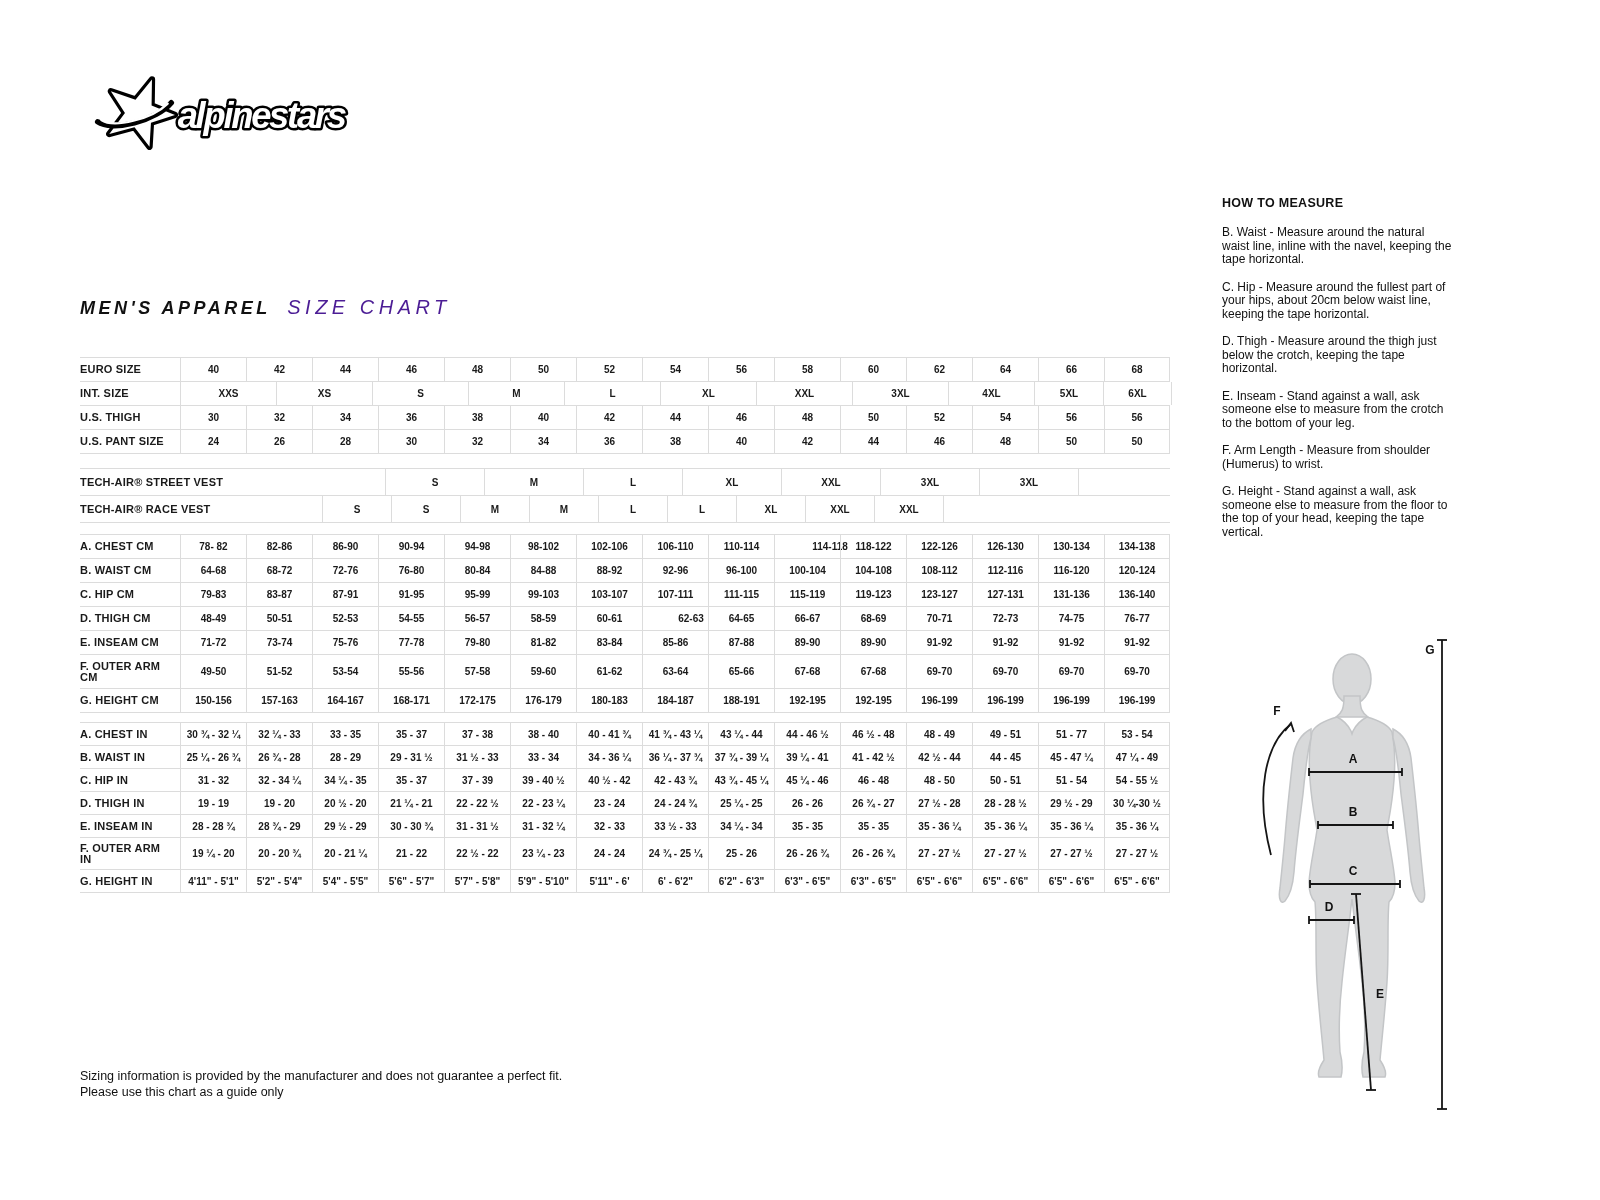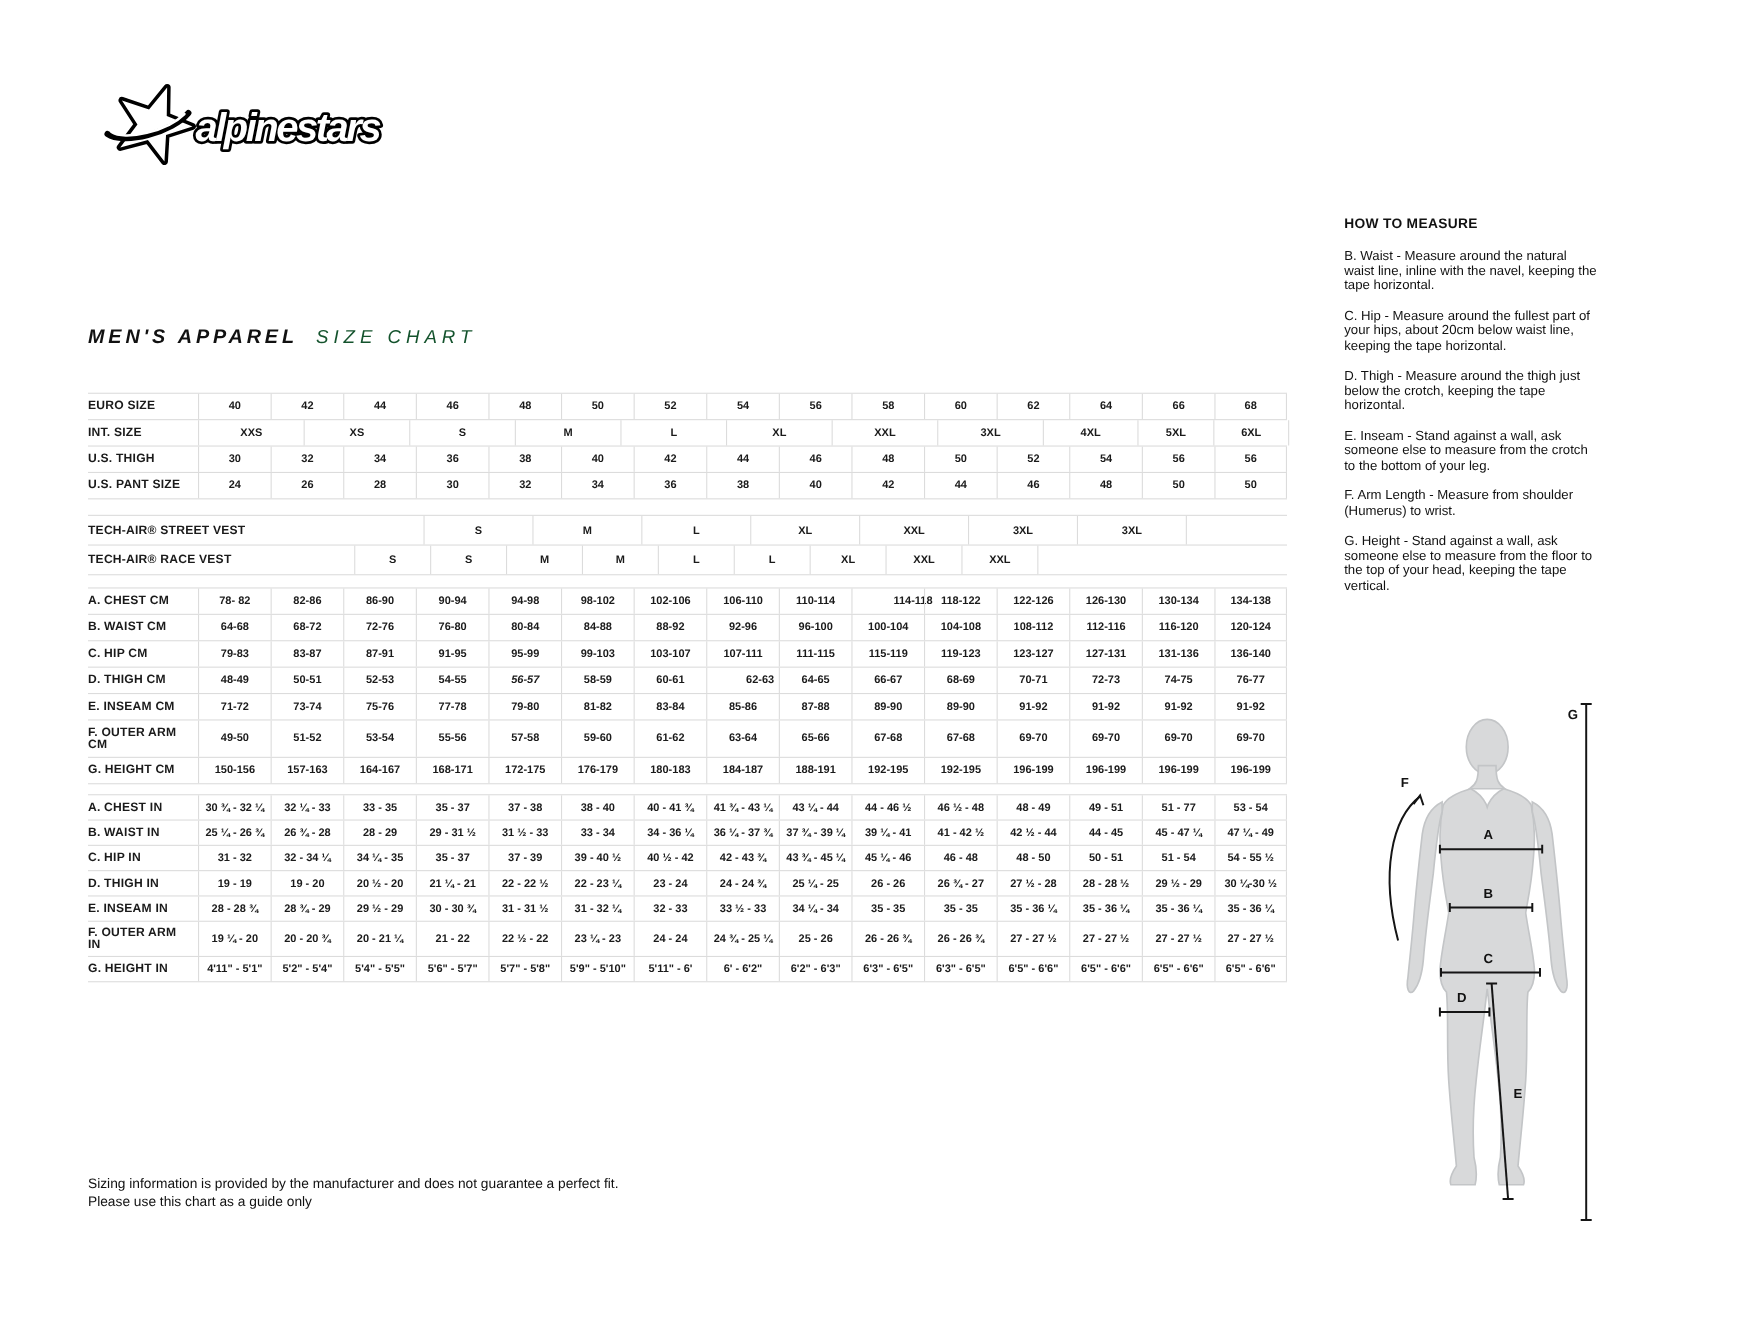--- a/index.html
+++ b/index.html
@@ -5,21 +5,21 @@
   html,body{margin:0;padding:0;background:#fff;}
   #page{position:relative;width:1600px;height:1200px;background:#fff;overflow:hidden;
         font-family:"Liberation Sans","DejaVu Sans",sans-serif;color:#1a1a1a;}
 
   
   #logo{position:absolute;left:82px;top:70px;width:275px;height:80px;}
 
   
   #title{position:absolute;left:80px;top:296px;white-space:nowrap;}
   #title .t1{font-style:italic;font-weight:bold;font-size:18px;letter-spacing:3.5px;color:#111;}
-  #title .t2{font-style:italic;font-weight:normal;font-size:17px;letter-spacing:4.5px;color:#14532d;margin-left:12px;}
+  #title .t2{font-style:italic;font-weight:normal;font-size:20px;letter-spacing:4.5px;color:#4c1d95;margin-left:12px;}
 
   
   #size-grid{position:absolute;left:80px;top:357px;width:1090px;}
   .tsection{border-top:1px solid #dcdcdc;}
   .sec-vest{margin-top:14px;}
   .sec-cm{margin-top:11px;}
   .sec-in{margin-top:9px;}
   .trow{display:flex;align-items:center;border-bottom:1px solid #dcdcdc;height:24px;box-sizing:border-box;}
   .sec-vest .trow{height:27px;}
   .sec-cm .trow{height:24px;}
@@ -217,21 +217,21 @@
           <div class="tcell" style="width: 66px; flex: 0 0 66px;">127-131</div>
           <div class="tcell" style="width: 66px; flex: 0 0 66px;">131-136</div>
           <div class="tcell" style="width: 66px; flex: 0 0 66px;">136-140</div>
         </div>
         <div class="trow">
           <div class="rlabel">D. THIGH CM</div>
           <div class="tcell" style="width: 66px; flex: 0 0 66px;">48-49</div>
           <div class="tcell" style="width: 66px; flex: 0 0 66px;">50-51</div>
           <div class="tcell" style="width: 66px; flex: 0 0 66px;">52-53</div>
           <div class="tcell" style="width: 66px; flex: 0 0 66px;">54-55</div>
-          <div class="tcell" style="width: 66px; flex: 0 0 66px; font-style: italic;">56-57</div>
+          <div class="tcell" style="width: 66px; flex: 0 0 66px;">56-57</div>
           <div class="tcell" style="width: 66px; flex: 0 0 66px;">58-59</div>
           <div class="tcell" style="width: 66px; flex: 0 0 66px;">60-61</div>
           <div class="tcell" style="width: 66px; flex: 0 0 66px; padding-left: 31px;">62-63</div>
           <div class="tcell" style="width: 66px; flex: 0 0 66px;">64-65</div>
           <div class="tcell" style="width: 66px; flex: 0 0 66px;">66-67</div>
           <div class="tcell" style="width: 66px; flex: 0 0 66px;">68-69</div>
           <div class="tcell" style="width: 66px; flex: 0 0 66px;">70-71</div>
           <div class="tcell" style="width: 66px; flex: 0 0 66px;">72-73</div>
           <div class="tcell" style="width: 66px; flex: 0 0 66px;">74-75</div>
           <div class="tcell" style="width: 66px; flex: 0 0 66px;">76-77</div>

